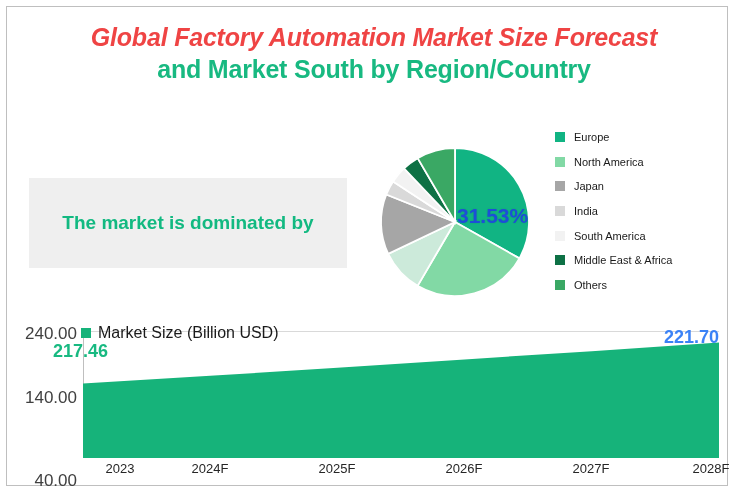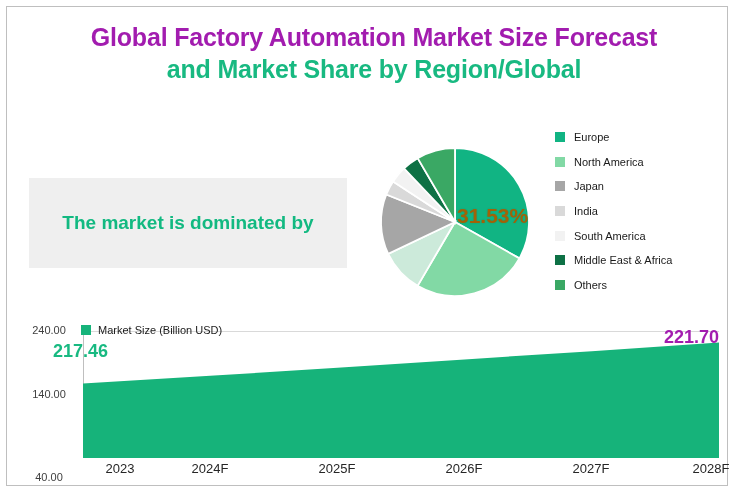--- a/index.html
+++ b/index.html
@@ -72,21 +72,21 @@
     left: 370px;
     top: 137px;
     width: 156px;
     height: 156px;
   }
   .pie-wrap svg { display: block; }
   .pie-label {
     position: absolute;
     left: 80px;
     top: 60px;
-    color: #a16207;
+    color: #1d4ed8;
     font-size: 21px;
     font-weight: bold;
     white-space: nowrap;
     text-shadow: 0 0 2px rgba(0,0,0,0.12);
   }
 
   
   .legend {
     position: absolute;
     left: 548px;
@@ -113,23 +113,23 @@
   
   .area-chart {
     position: absolute;
     left: 14px;
     top: 312px;
     width: 706px;
     height: 168px;
   }
   .axis-label {
     position: absolute;
-    font-size: 11px;
+    font-size: 17px;
     color: #404040;
-    text-align: center;
+    text-align: right;
     width: 56px;
     white-space: nowrap;
   }
   .x-label {
     position: absolute;
     font-size: 13px;
     color: #262626;
     text-align: center;
     white-space: nowrap;
     transform: translateX(-50%);
@@ -141,21 +141,21 @@
     display: flex;
     align-items: center;
   }
   .chart-legend .sw {
     width: 10px;
     height: 10px;
     background: #16b37a;
     margin-right: 7px;
   }
   .chart-legend .lb {
-    font-size: 11px;
+    font-size: 16px;
     color: #1a1a1a;
     white-space: nowrap;
   }
   .value-tag {
     position: absolute;
     font-size: 18px;
     font-weight: bold;
     color: #12b981;
     white-space: nowrap;
   }
@@ -193,22 +193,22 @@
     height: 127px;
   }
 </style>
 </head>
 <body>
 
 <div class="page">
   <div class="frame">
 
     <div class="title-block">
-      <div class="title-line" style="color: #a21caf;">Global Factory Automation Market Size Forecast</div>
-      <div class="title-line" style="color: rgb(24, 185, 129);">and Market Share by Region/Global</div>
+      <div class="title-line" style="color: #ef4444; font-style: italic;">Global Factory Automation Market Size Forecast</div>
+      <div class="title-line" style="color: rgb(24, 185, 129);">and Market South by Region/Country</div>
     </div>
 
     <div class="callout" style="background: rgb(239, 239, 239);">
       <div class="callout-line" style="color: rgb(18, 185, 129);">The market is dominated by</div>
     </div>
 
     <div class="pie-wrap">
       <svg width="156" height="156" viewBox="0 0 156 156">
         <g id="pie-slices">
             <path d="M 78 78 L 78.00 4.00 A 74 74 0 0 1 142.44 114.38 Z" fill="#11b483" stroke="#ffffff" stroke-width="1.8"></path>
@@ -270,21 +270,21 @@
       <svg class="area-svg" viewBox="0 0 636 127" preserveAspectRatio="none">
         <polygon id="area-poly" points="0.00,52.46 127.20,44.77 254.40,36.77 381.60,28.38 508.80,20.19 636.00,11.62 636,127 0,127" fill="#16b37a"></polygon>
       </svg>
 
       <div class="chart-legend">
         <span class="sw" style="background: rgb(22, 179, 122);"></span>
         <span class="lb">Market Size (Billion USD)</span>
       </div>
 
       <div class="value-tag value-start" style="color: rgb(24, 185, 129);">217.46</div>
-      <div class="value-tag value-end" style="color: #a21caf; text-align: right;">221.70</div>
+      <div class="value-tag value-end" style="color: #3b82f6; text-align: right;">221.70</div>
 
       <div class="x-label" style="left:62px; top:142px;margin-left:37px;">2023</div>
       <div class="x-label" style="left:189px; top:142px;">2024F</div>
       <div class="x-label" style="left:316px; top:142px;">2025F</div>
       <div class="x-label" style="left:443px; top:142px;">2026F</div>
       <div class="x-label" style="left:570px; top:142px;">2027F</div>
       <div class="x-label" style="left:690px; top:142px;">2028F</div>
 
     </div>
 

